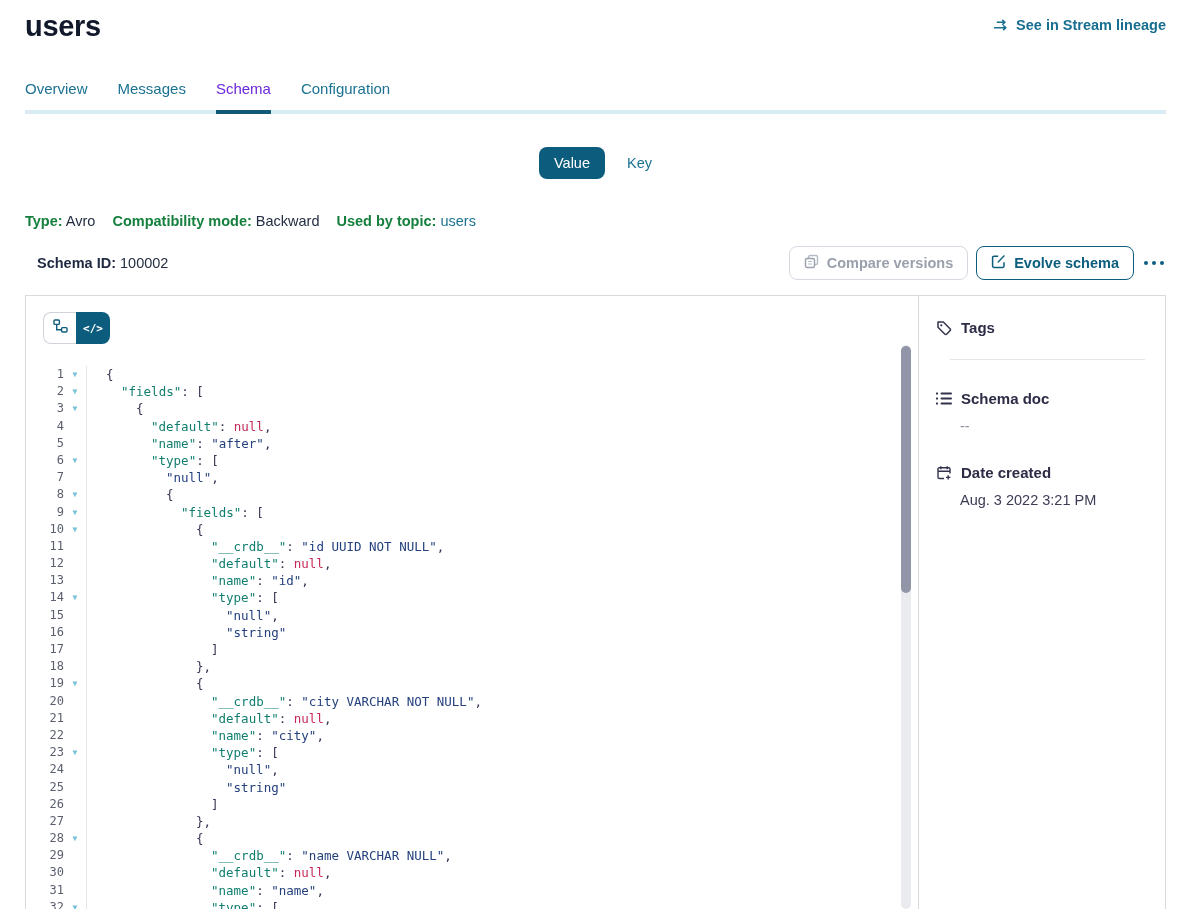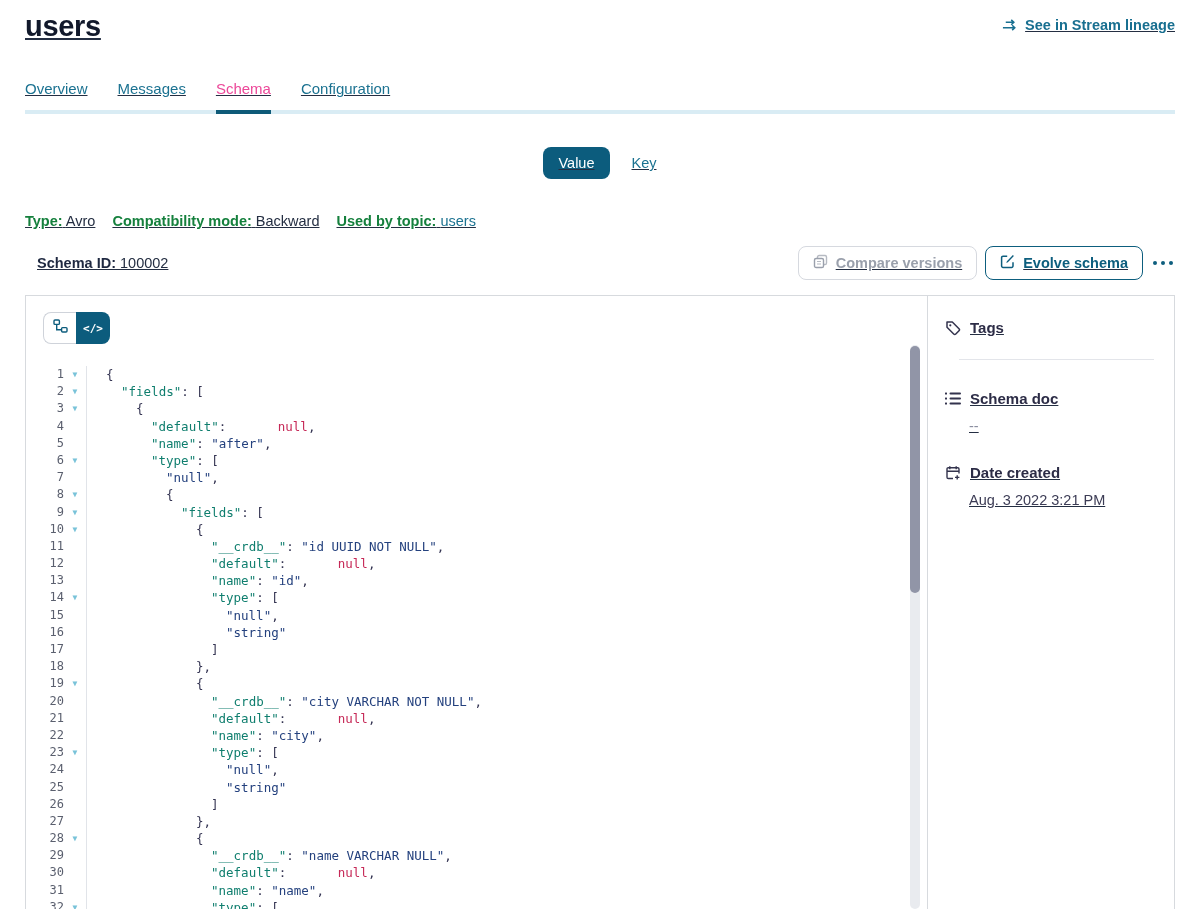--- a/index.html
+++ b/index.html
@@ -1,31 +1,31 @@
 <!DOCTYPE html>
 <html><head>
 <meta charset="utf-8">
 <style>
   * { margin:0; padding:0; box-sizing:border-box; }
   html,body { width:1189px; height:916px; overflow:hidden; background:#ffffff;
               font-family:"Liberation Sans", sans-serif; color:#242e42; }
-  .page { padding:0 14px 0 25px;text-decoration:underline; }
+  .page { padding:0 23px 0 25px; }
 
   
   .header-row { display:flex; justify-content:space-between; align-items:flex-start; padding-top:10px; }
   .page-title { font-size:29px; font-weight:bold; color:#12192b; letter-spacing:-0.3px; }
   .lineage-link { display:flex; align-items:center; gap:7px; color:#186f90; font-weight:bold;
                   font-size:14.5px; margin-top:7px; cursor:pointer; }
 
   
   .tabs-row { position:relative; margin-top:37px; }
   .tab-track { position:absolute; left:0; right:0; bottom:0; height:4px; background:#d9ecf4; }
   .tabs { display:flex; gap:30px; position:relative; }
   .tab { font-size:15px; color:#1b7291; padding-bottom:17px; position:relative; cursor:pointer; }
-  .tab.active { color:#ec4899; }
+  .tab.active { color:#6d28d9; }
   .tab.active::after { content:""; position:absolute; left:0; right:0; bottom:0; height:4px; background:#0e5a78; }
 
   
   .vk-row { margin-top:33px; display:flex; align-items:center;justify-content:center; }
   .vk-value { background:#0c5c7d; color:#ffffff; border:none; border-radius:8px;
               padding:8px 15px; font-size:14.5px; font-family:inherit; cursor:pointer; }
   .vk-key { color:#1b7291; font-size:14.5px; padding:8px 0; margin-left:22px; cursor:pointer; }
 
   
   .meta-row { margin-top:34px; font-size:14.5px; display:flex; gap:17px; color:#242e42; }
@@ -60,21 +60,21 @@
 
   .code-lines { position:absolute; top:70px; left:0; right:20px; }
   .cl { display:flex; height:17.2px; line-height:17.2px;
         font-family:"DejaVu Sans Mono",monospace; font-size:12.5px; }
   .gut { display:flex; flex:none; border-right:1px solid #e1e4e9; }
   .ln { width:38px; text-align:right; color:#5a5f6e; font-size:12px; }
   .ar { width:22px; text-align:center; color:#79c3d9; font-size:8px; cursor:pointer; }
   .code { white-space:pre; }
   .tk { color:#0f7e6e; }  
   .ts { color:#24417e; }  
-  .tn { color:#c62957;margin-left:44px; }  
+  .tn { color:#c62957; }  
   .tp { color:#343452; }  
 
   .sb-track { position:absolute; top:49px; bottom:0; right:7px; width:10px;
               background:#e9ebef; border-radius:6px; }
   .sb-thumb { position:absolute; top:1px; left:0; width:10px; height:247px;
               background:#9195a7; border-radius:6px; cursor:pointer; }
 
   
   .sidebar { width:246px; padding:23px 12px 0 17px; }
   .sec-head { display:flex; gap:9px; align-items:center; font-weight:bold;

